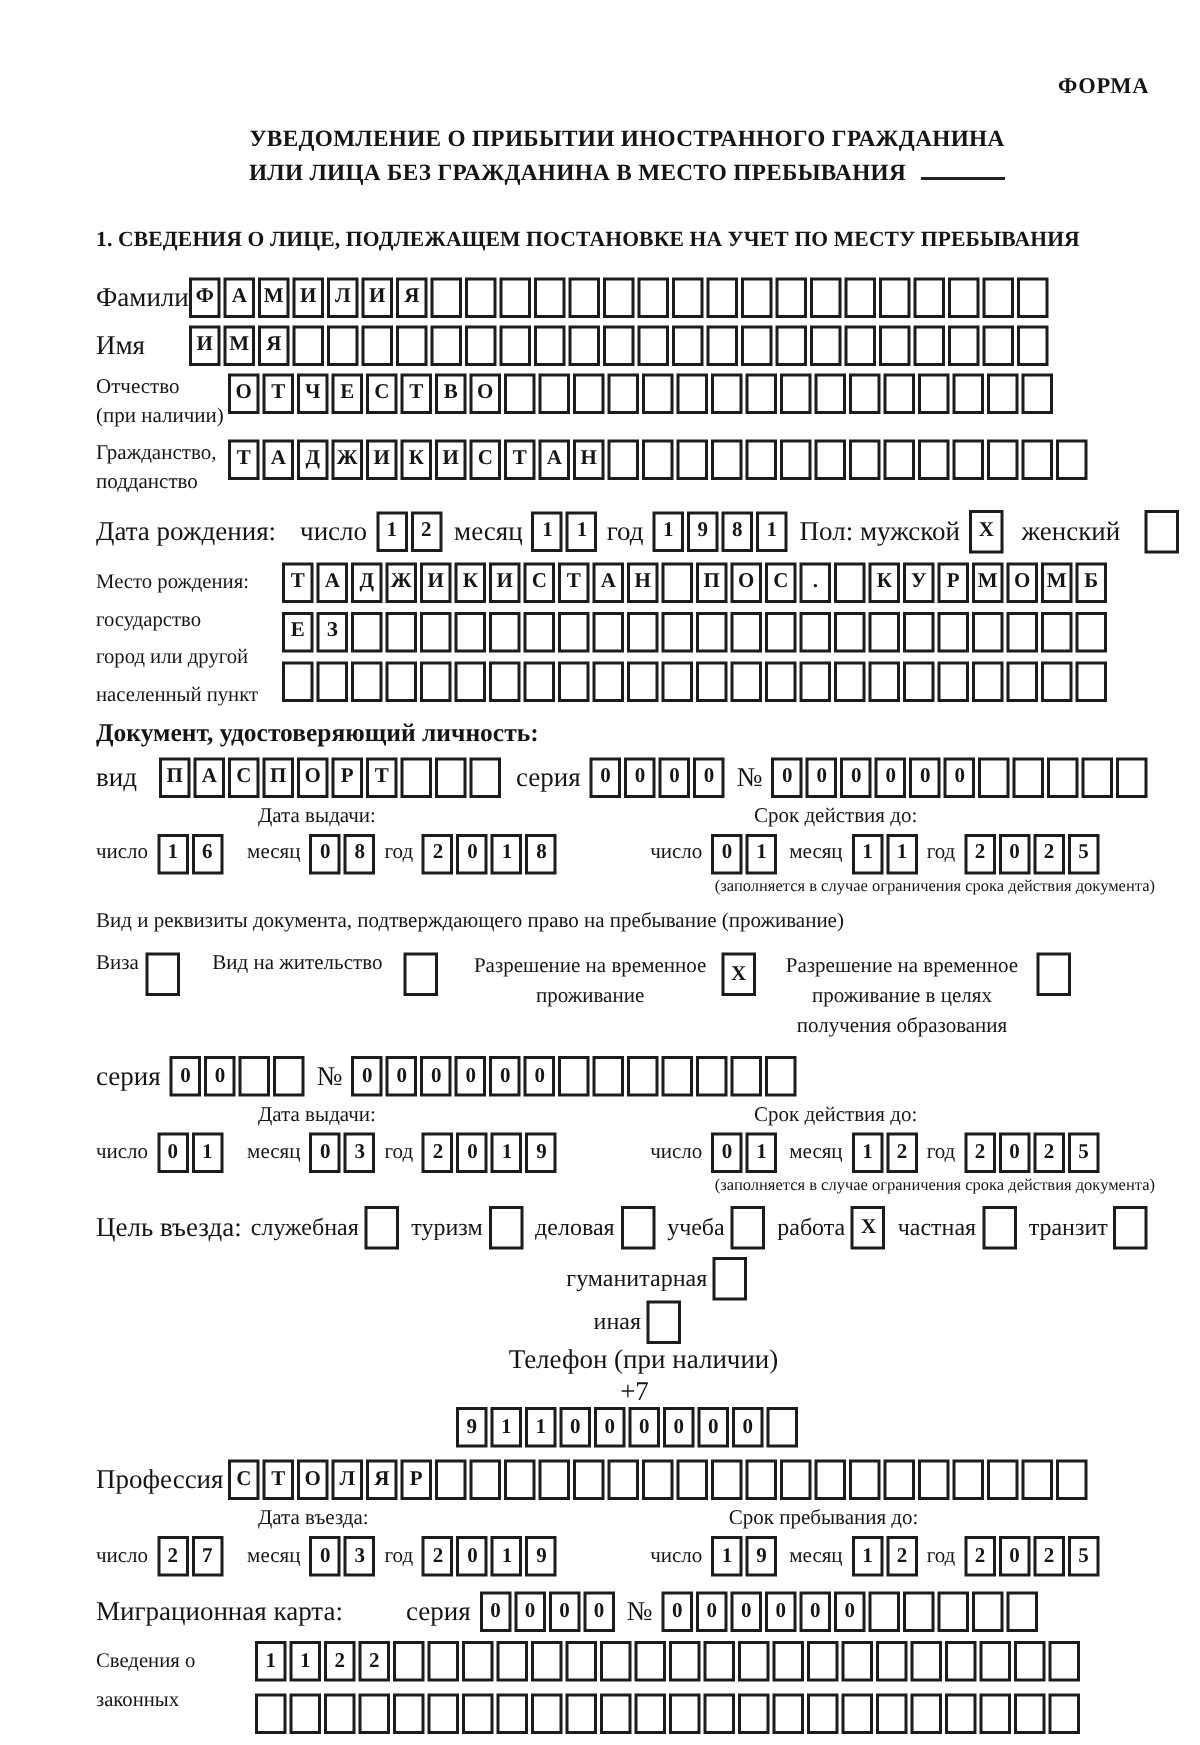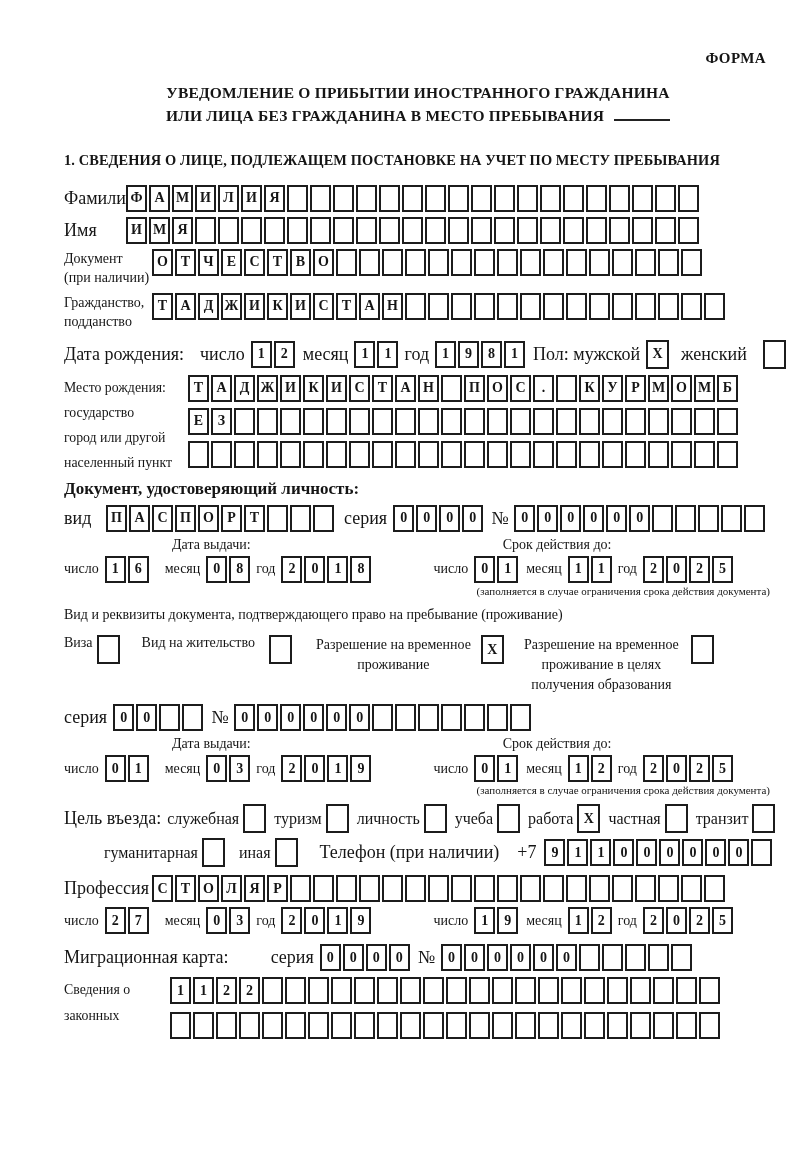--- a/index.html
+++ b/index.html
@@ -126,21 +126,21 @@
         <span class="cell"></span>
         <span class="cell"></span>
         <span class="cell"></span>
         <span class="cell"></span>
         <span class="cell"></span>
       </span>
   </div>
 
   <div class="frow top">
     <span class="lbl2 w-pat">
-      <span>Документ</span><br>
+      <span>Отчество</span><br>
       <span>(при наличии)</span>
     </span>
     <span class="cells">
         <span class="cell">О</span>
         <span class="cell">Т</span>
         <span class="cell">Ч</span>
         <span class="cell">Е</span>
         <span class="cell">С</span>
         <span class="cell">Т</span>
         <span class="cell">В</span>
@@ -503,21 +503,21 @@
           <span class="cell"></span>
         </span>
     </span>
     <span class="p-item ml8">
       <span class="p-lbl">туризм</span>
       <span class="cells cbox">
           <span class="cell"></span>
         </span>
     </span>
     <span class="p-item ml8">
-      <span class="p-lbl">личность</span>
+      <span class="p-lbl">деловая</span>
       <span class="cells cbox">
           <span class="cell"></span>
         </span>
     </span>
     <span class="p-item ml8">
       <span class="p-lbl">учеба</span>
       <span class="cells cbox">
           <span class="cell"></span>
         </span>
     </span>
@@ -534,21 +534,21 @@
         </span>
     </span>
     <span class="p-item ml8">
       <span class="p-lbl">транзит</span>
       <span class="cells cbox">
           <span class="cell"></span>
         </span>
     </span>
   </div>
 
-  <div class="frow" style="margin-top:0;">
+  <div class="frow" style="margin-top:0;flex-direction:column;">
     <span class="p-item" style="margin-left:40px;">
       <span class="p-lbl">гуманитарная</span>
       <span class="cells cbox">
           <span class="cell"></span>
         </span>
     </span>
     <span class="p-item" style="margin-left:14px;">
       <span class="p-lbl">иная</span>
       <span class="cells cbox">
           <span class="cell"></span>
@@ -594,20 +594,24 @@
         <span class="cell"></span>
         <span class="cell"></span>
         <span class="cell"></span>
         <span class="cell"></span>
         <span class="cell"></span>
         <span class="cell"></span>
         <span class="cell"></span>
       </span>
   </div>
 
+  <div class="dhead">
+    <span style="margin-left:108px;">Дата въезда:</span>
+    <span style="margin-left:240px;">Срок пребывания до:</span>
+  </div>
   <div class="drow">
     <span class="mr6">число</span>
     <span class="cells mr8">
         <span class="cell">2</span>
         <span class="cell">7</span>
       </span>
     <span class="mr6 ml8">месяц</span>
     <span class="cells mr6">
         <span class="cell">0</span>
         <span class="cell">3</span>

